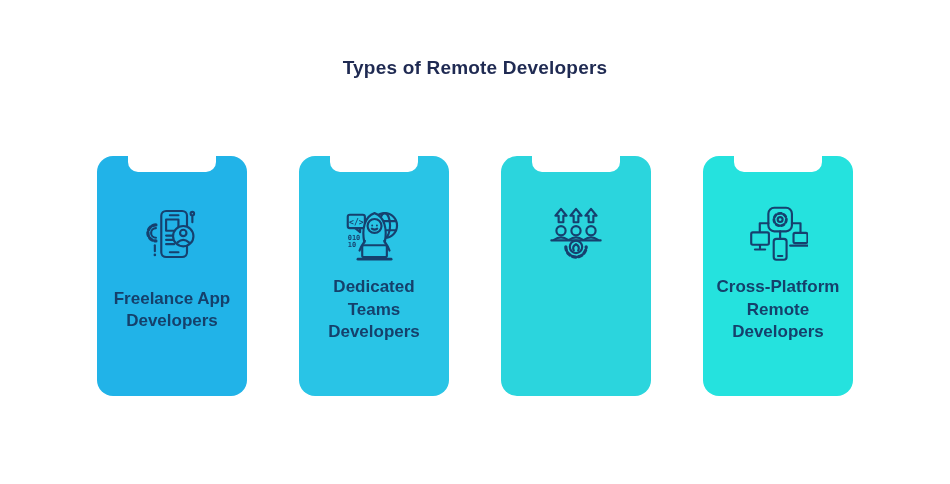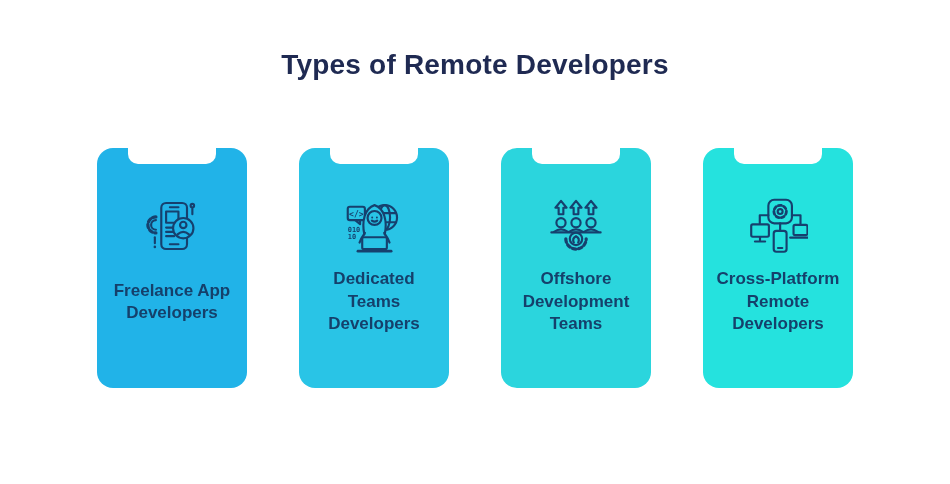--- a/index.html
+++ b/index.html
@@ -1,21 +1,21 @@
 <!DOCTYPE html>
 <html><head>
 <meta charset="utf-8">
 <style>
   html,body { margin:0; padding:0; background:#ffffff; }
   body { width:950px; height:484px; font-family:"Liberation Sans", sans-serif; }
   .canvas { position:relative; width:950px; height:484px; background:#ffffff; overflow:hidden; }
 
   .title {
-    margin:4px; padding-top:45px; height:32px;
-    text-align:center; font-size:28px; font-weight:700; letter-spacing:.2px;
+    margin:12px; padding-top:45px; height:32px;
+    text-align:center; font-size:19px; font-weight:700; letter-spacing:.2px;
     color:var(--title-color);
   }
 
   .cards-row { display:flex; justify-content:center; gap:52px; margin-top:67px; }
 
   .phone-card {
     position:relative; width:150px; height:240px;
     border-radius:16px; background:var(--card-bg);
     display:flex; flex-direction:column; align-items:center;
   }
@@ -126,25 +126,20 @@
             <path d="M7.5 33.5 Q 14 28.8 20.5 33.5"></path>
             <path d="M21.5 33.5 Q 28 28.8 34.5 33.5"></path>
             <path d="M35.5 33.5 Q 42 28.8 48.5 33.5"></path>
             <line x1="5" y1="34" x2="51" y2="34"></line>
             <path d="M18.5 40 A 9.5 9.5 0 0 0 37.5 40" stroke-width="3" stroke-dasharray="3.2 2.6"></path>
             <circle cx="28" cy="40" r="5.8"></circle>
             <path d="M26 43.5 C 24.8 41 25.5 38.8 28 37.5 C 30.5 38.8 31.2 41 30 43.5"></path>
           </g>
         </svg>
       </div>
-      <div class="label-area">
-        <div class="card-label">Offshore
-Development
-Teams</div>
-      </div>
     </div>
 
     <div class="phone-card" style="--card-bg: #25e2de;">
       <div class="notch"></div>
       <div class="icon-wrap">
         <svg width="60" height="60" viewBox="0 0 56 56">
           <g fill="none" stroke="currentColor" stroke-width="2" stroke-linecap="round" stroke-linejoin="round">
             <rect x="19" y="3.5" width="22" height="22" rx="5.5"></rect>
             <circle cx="30" cy="14.5" r="5.8" stroke-width="2.6" stroke-dasharray="2.8 2.2"></circle>
             <circle cx="30" cy="14.5" r="2.3"></circle>

